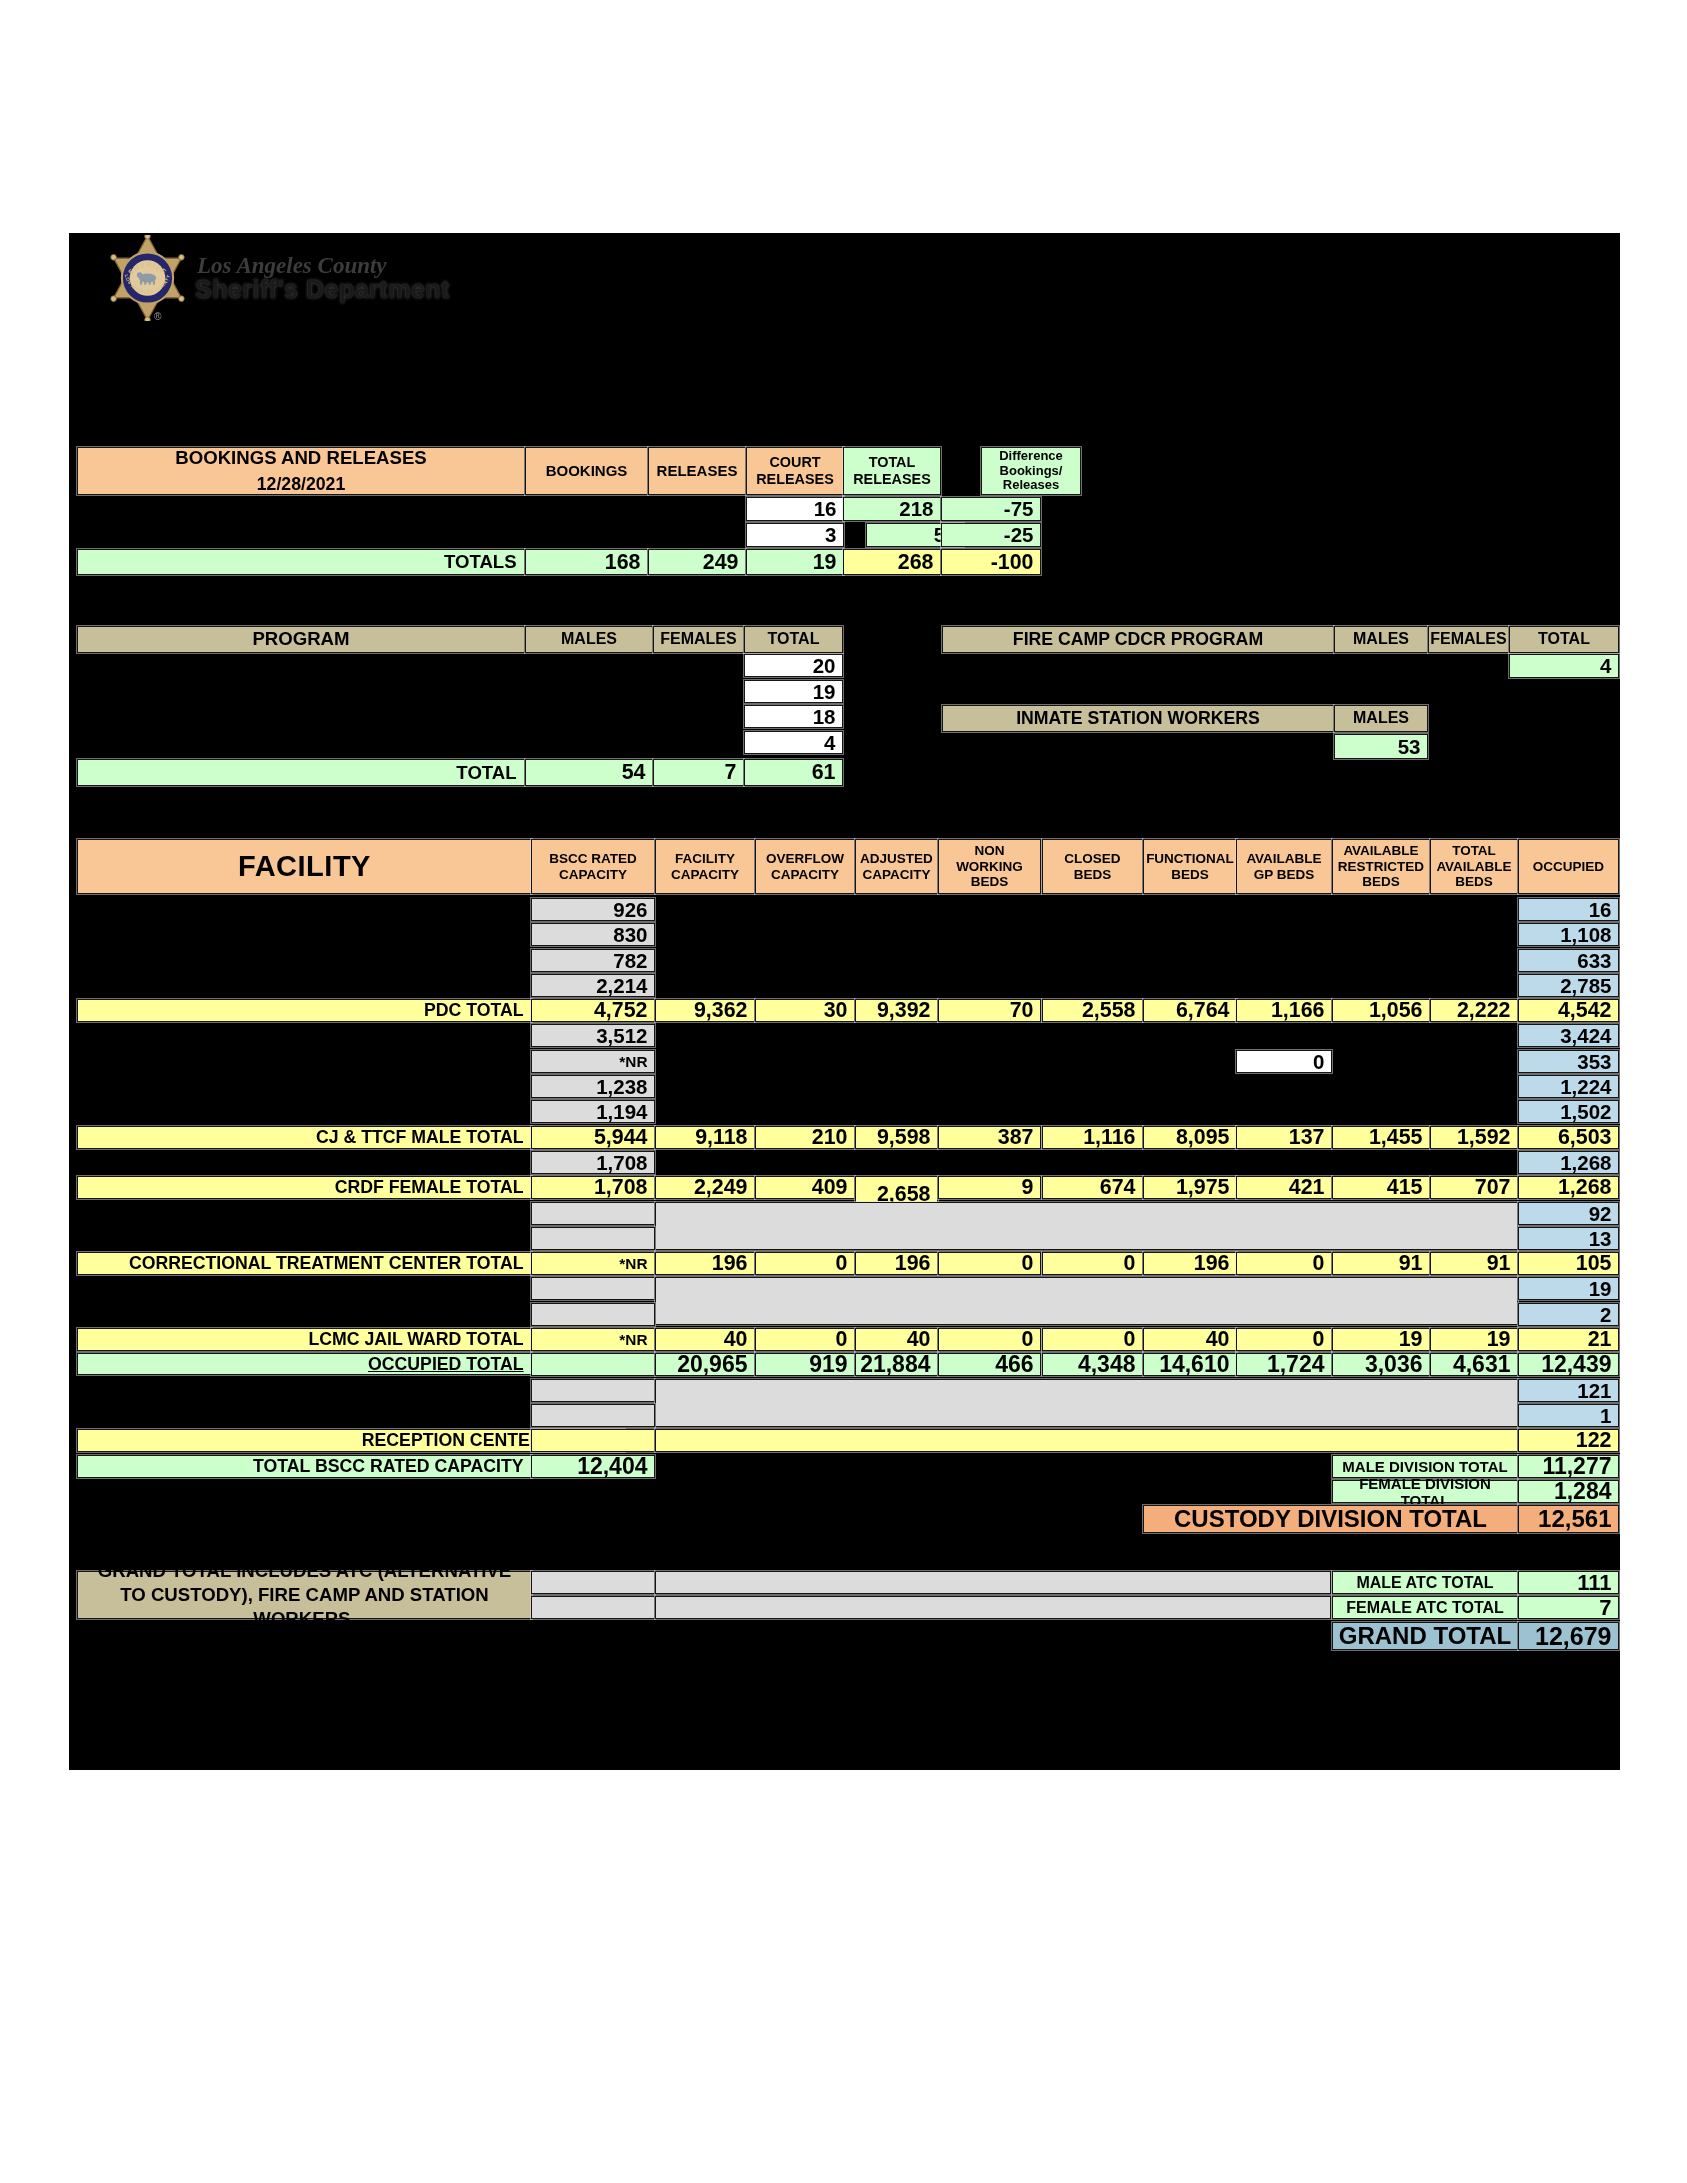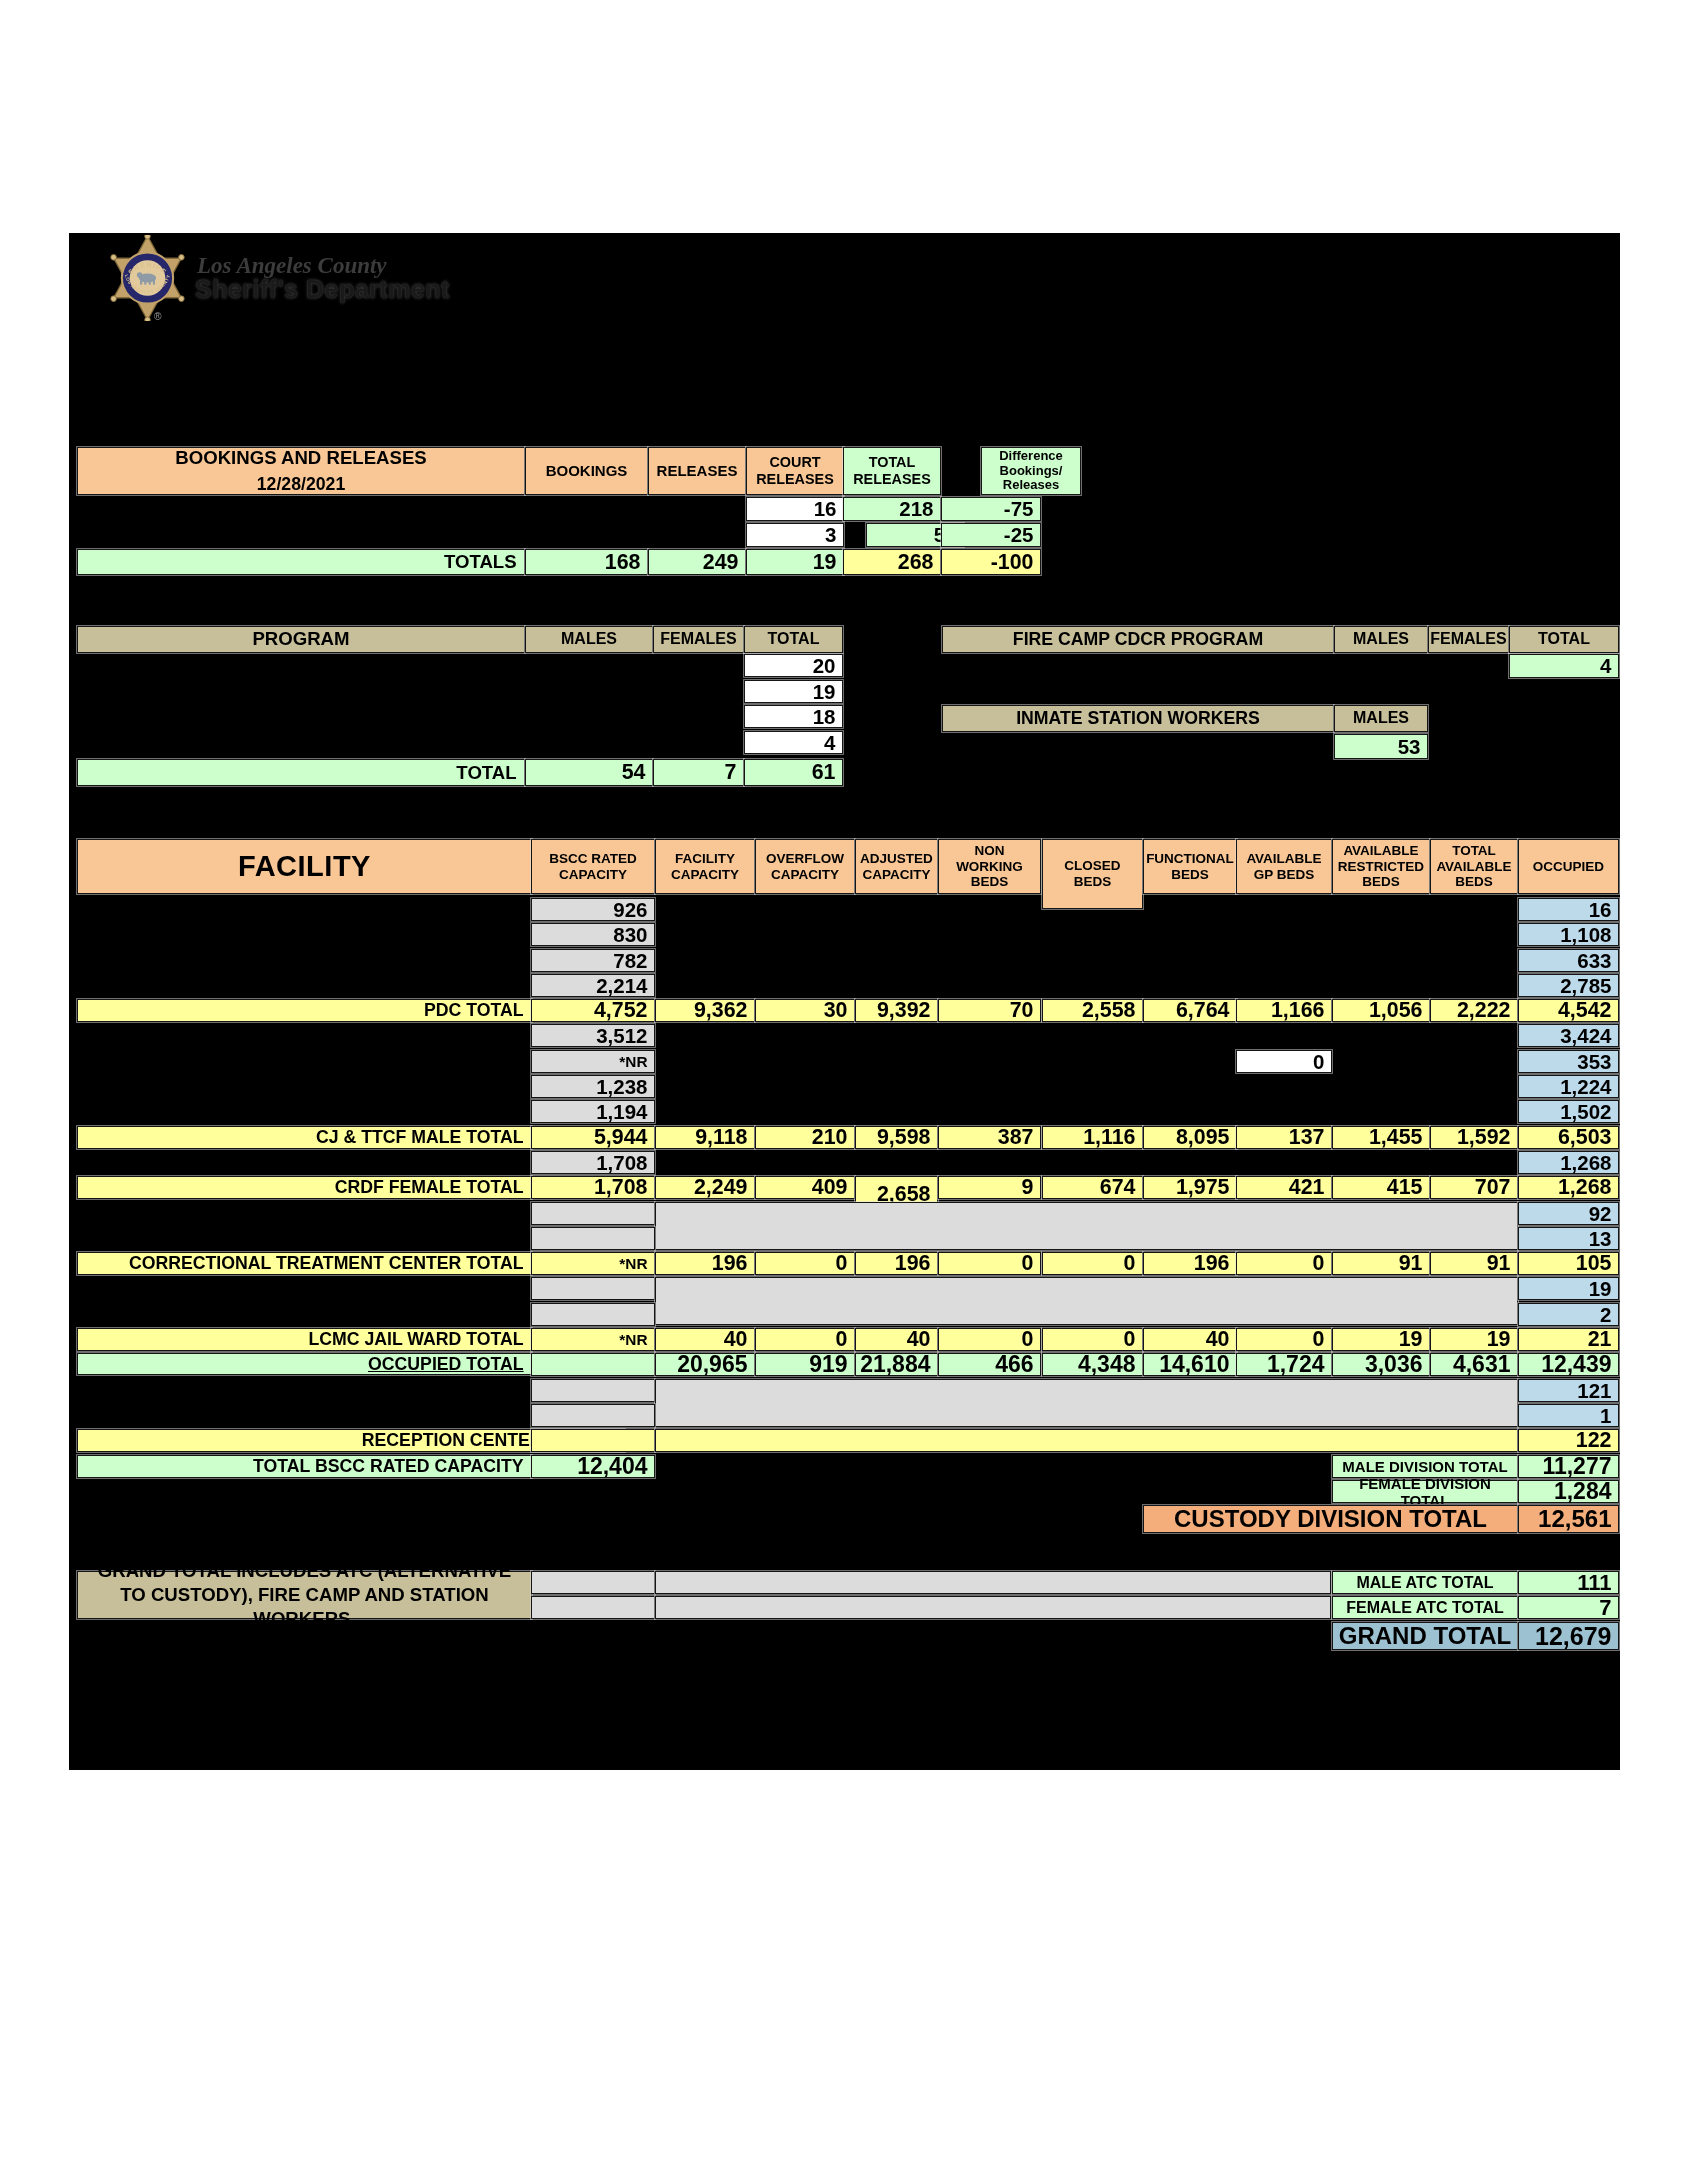--- a/index.html
+++ b/index.html
@@ -138,21 +138,21 @@
   </section>
 
   <section id="facility-table">
     <div class="cell orange ctr title-fac" style="left:77px;top:839px;width:455px;height:55px;">FACILITY</div>
 
   <div class="cell orange ctr hsm" style="left: 531px; top: 839px; width: 124px; height: 55px;">BSCC RATED CAPACITY</div>
       <div class="cell orange ctr hsm" style="left: 655px; top: 839px; width: 100px; height: 55px;">FACILITY CAPACITY</div>
       <div class="cell orange ctr hsm" style="left: 755px; top: 839px; width: 100px; height: 55px;">OVERFLOW CAPACITY</div>
       <div class="cell orange ctr hsm" style="left: 855px; top: 839px; width: 83px; height: 55px;">ADJUSTED CAPACITY</div>
       <div class="cell orange ctr hsm" style="left: 938px; top: 839px; width: 103px; height: 55px;">NON WORKING BEDS</div>
-      <div class="cell orange ctr hsm" style="left: 1042px; top: 839px; width: 101px; height: 70px;">CLOSED BEDS</div>
+      <div class="cell orange ctr hsm" style="left: 1042px; top: 839px; width: 101px; height: 55px;">CLOSED BEDS</div>
       <div class="cell orange ctr hsm" style="left: 1143px; top: 839px; width: 94px; height: 55px;">FUNCTIONAL BEDS</div>
       <div class="cell orange ctr hsm" style="left: 1236px; top: 839px; width: 96px; height: 55px;">AVAILABLE GP BEDS</div>
       <div class="cell orange ctr hsm" style="left: 1332px; top: 839px; width: 98px; height: 55px;">AVAILABLE RESTRICTED BEDS</div>
       <div class="cell orange ctr hsm" style="left: 1430px; top: 839px; width: 88px; height: 55px;">TOTAL AVAILABLE BEDS</div>
       <div class="cell orange ctr hsm" style="left: 1518px; top: 839px; width: 101px; height: 55px;">OCCUPIED</div>
       <div class="cell gray num n44" style="left: 531px; top: 898px; width: 124px; height: 23px;">926</div>
       <div class="cell blue num n44" style="left: 1518px; top: 898px; width: 101px; height: 23px;">16</div>
       <div class="cell gray num n44" style="left: 531px; top: 923px; width: 124px; height: 23px;">830</div>
       <div class="cell blue num n44" style="left: 1518px; top: 923px; width: 101px; height: 23px;">1,108</div>
       <div class="cell gray num n44" style="left: 531px; top: 949px; width: 124px; height: 23px;">782</div>

